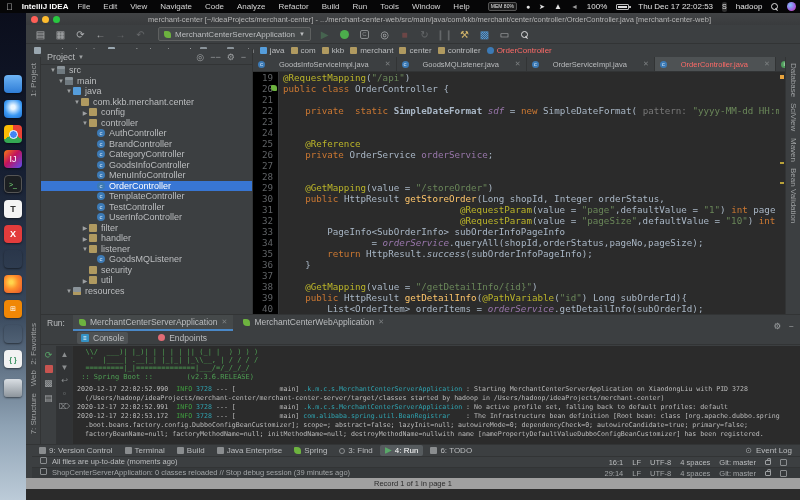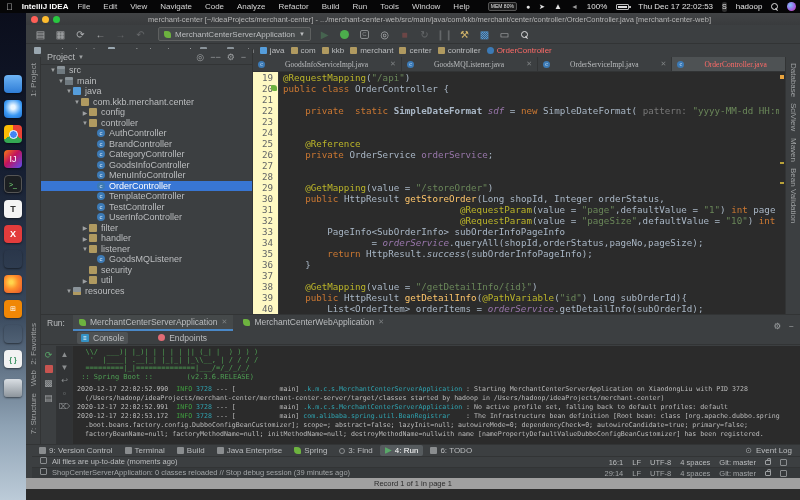--- a/index.html
+++ b/index.html
@@ -98,29 +98,29 @@
   .ti-folder-src { background:#559ddb; }
   .ti-folder-res { background:#8a9399; box-shadow:inset 0 -3px 0 #b09a60; }
   .ti-package { background:#b09a60; }
   .ti-class { background:#3c7ab5; border-radius:50%; font-size:6px; color:#cfe3f5; display:flex; align-items:center; justify-content:center; }
   .ti-interface { background:#4f9e5c; border-radius:50%; font-size:6px; color:#d9f0dd; display:flex; align-items:center; justify-content:center; }
   .ti-boot { background:#6db33f; border-radius:50%; }
 
   
   #editor { position:absolute; top:44px; left:227px; right:15px; bottom:175px; background:#2b2b2b; overflow:hidden; }
   #tabbar { height:15px; background:#3c3f41; display:flex; align-items:stretch; overflow:hidden; border-bottom:1px solid #323435; }
-  .tab { display:flex; align-items:center; gap:20px; padding:0 5px; font-size:7.5px; color:#bbbdbf;
-    border-right:1px solid #323435; white-space:nowrap;font-family:Liberation Serif, serif; }
+  .tab { display:flex; align-items:center; gap:14px; padding:0 5px; font-size:7.5px; color:#bbbdbf;
+    border-right:1px solid #323435; white-space:nowrap; }
   .tab .ti-class, .tab .ti-interface { width:7px; height:7px; margin:0; }
   .tab.selected { background:#4e5254; }
   .tab.error-name { color:#ff6b68; }
   .tab .close { color:#7d8082; font-size:7px; margin-left:2px; }
 
   #code-area { position:absolute; top:15px; left:0; right:0; bottom:0; display:flex; font-family:"DejaVu Sans Mono", monospace; font-size:9.2px; }
-  #gutter { width:26px; background:#fef9c3; border-right:1px solid #353739; color:#606366;
+  #gutter { width:26px; background:#000000; border-right:1px solid #353739; color:#606366;
     text-align:right; padding-right:5px; line-height:11px; flex:0 0 auto; position:relative; }
   #code-lines { flex:1; overflow:hidden; line-height:11px; white-space:pre; padding-left:4px; }
   .tk-a { color:#bbb529; } .tk-k { color:#cc7832; } .tk-s { color:#6a8759; }
   .tk-m { color:#ffc66b; } .tk-f { color:#9876aa; } .tk-i { color:#9876aa; font-style:italic; }
   .tk-h { color:#787878; } .tk-p { color:#a9b7c6; } .tk-b { color:#a9b7c6; font-weight:bold; } .tk-e { color:#a9b7c6; font-style:italic; }
   .gutter-bean { position:absolute; right:1px; top:13px; width:6px; height:6px; border-radius:1px 3px 1px 3px; background:#6db33f; }
   #scroll-marks { position:absolute; top:15px; right:0; width:6px; bottom:0; background:#2b2b2b; }
   .mark-err { position:absolute; top:3px; left:1px; width:4px; height:4px; background:#e8a33d; }
   .mark-warn { position:absolute; top:90px; left:1px; width:4px; height:2px; background:#b8a038; }
   .mark-warn2 { position:absolute; top:110px; left:1px; width:4px; height:2px; background:#b8a038; }

